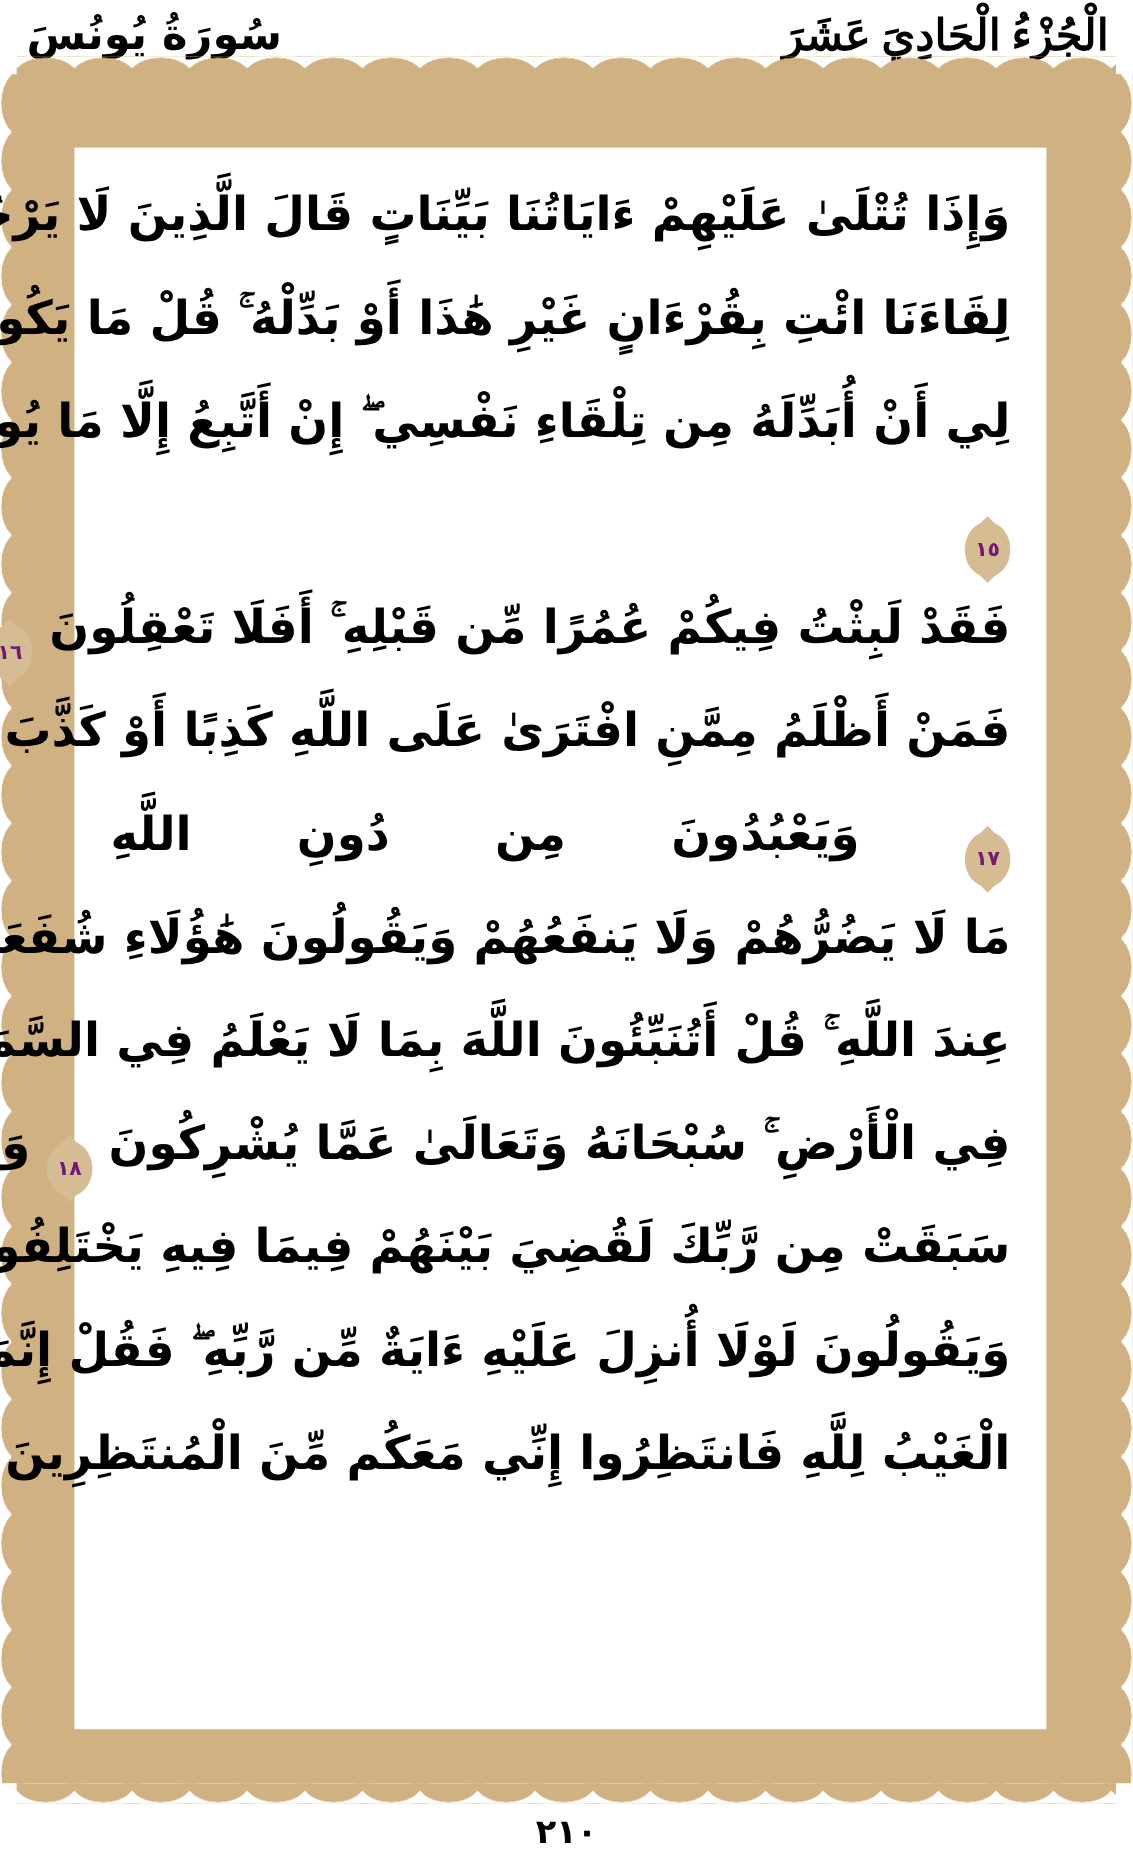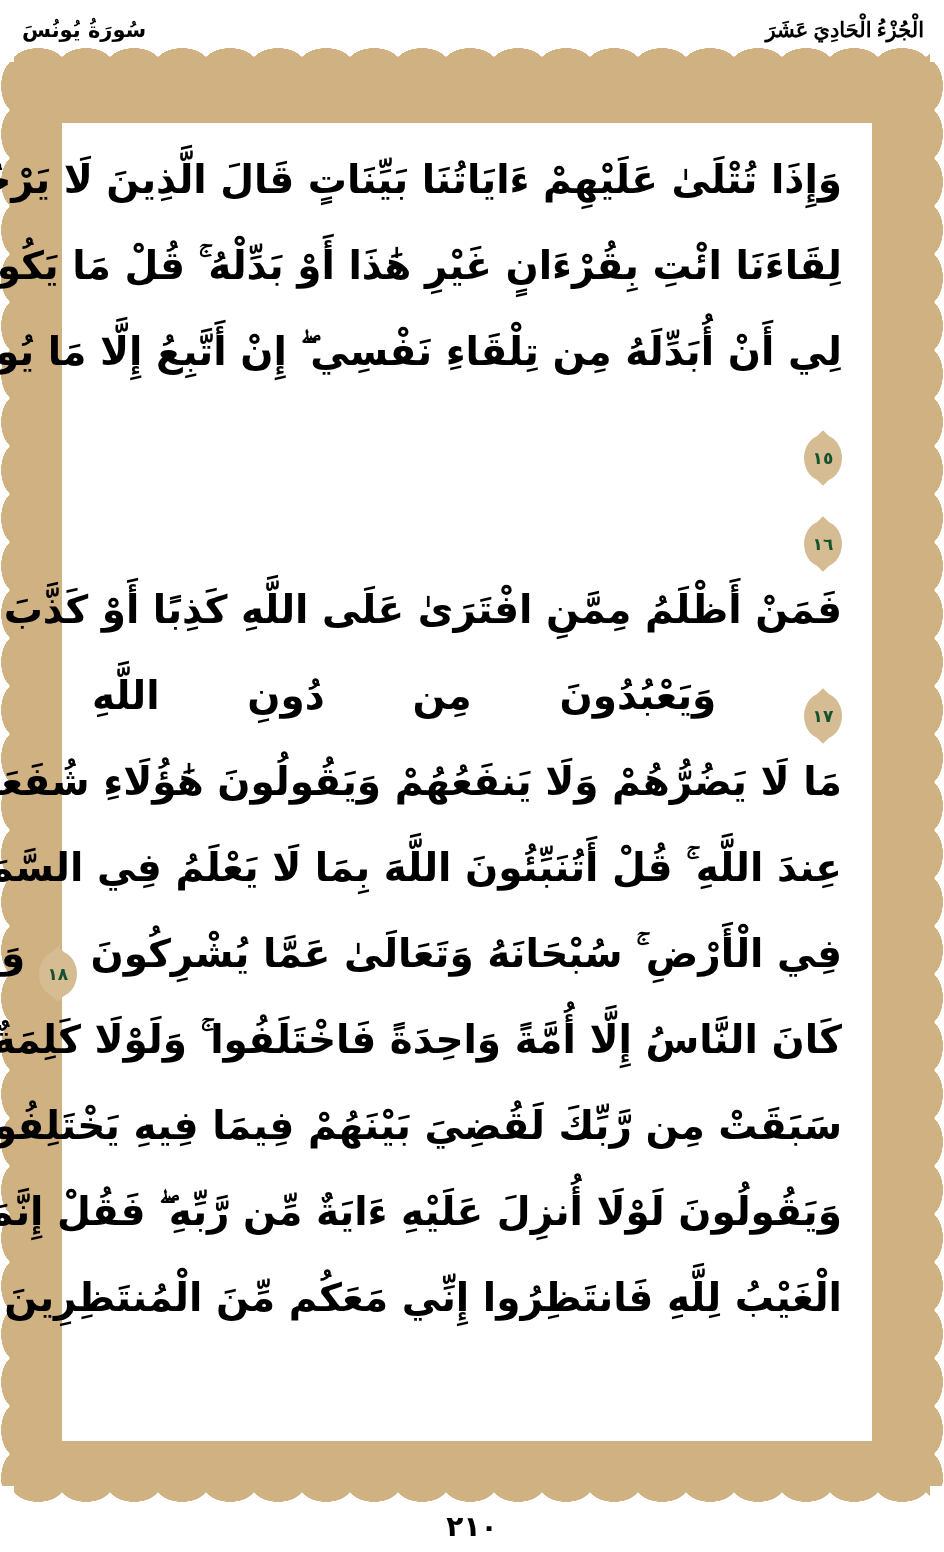--- a/index.html
+++ b/index.html
@@ -17,21 +17,21 @@
     font-family: "DejaVu Sans", sans-serif;
     color: var(--ink);
   }
 
   
   .hdr {
     position: absolute;
     top: 2px;
     height: 58px;
     line-height: 56px;
-    font-size: 21px;
+    font-size: 36px;
     font-weight: bold;
     direction: rtl;
     white-space: nowrap;
   }
   .hdr-right { right: 20px; font-family: Liberation Serif, serif; }
   .hdr-left  { left: 22px; }
 
   
   .band {
     position: absolute;
@@ -106,21 +106,21 @@
     background: var(--marker);
     transform: translateX(-50%) rotate(45deg);
   }
   .ayah-marker::before { top: -3px; }
   .ayah-marker::after  { bottom: -3px; }
   .ayah-num {
     display: block;
     line-height: 46px;
     font-size: 17px;
     font-weight: bold;
-    color: #14532d;
+    color: #701a75;
     text-align: center;
     text-align-last: center;
     letter-spacing: 0;
   }
 
   
   .page-num {
     position: absolute;
     left: 0; right: 0; top: 1502px;
     height: 50px; line-height: 50px;
@@ -144,27 +144,26 @@
   <div class="sc sc-left"></div>
   <div class="sc sc-right"></div>
 
   <div class="band">
     <div class="band-inner">
       <div class="quran" dir="rtl">
           <div class="line" dir="rtl"><span class="txt">وَإِذَا تُتْلَىٰ عَلَيْهِمْ ءَايَاتُنَا بَيِّنَاتٍ قَالَ الَّذِينَ لَا يَرْجُونَ</span></div>
           <div class="line" dir="rtl"><span class="txt">لِقَاءَنَا ائْتِ بِقُرْءَانٍ غَيْرِ هَٰذَا أَوْ بَدِّلْهُ ۚ قُلْ مَا يَكُونُ</span></div>
           <div class="line" dir="rtl"><span class="txt">لِي أَنْ أُبَدِّلَهُ مِن تِلْقَاءِ نَفْسِي ۖ إِنْ أَتَّبِعُ إِلَّا مَا يُوحَىٰ إِلَيَّ ۖ</span></div>
           <div class="line" dir="rtl"> <span class="ayah-marker"><span class="ayah-num">١٥</span></span> </div>
-          <div class="line" dir="rtl"> <span class="ayah-marker"><span class="ayah-num">١٦</span></span></div>
+          <div class="line" dir="rtl"><span class="txt">فَقَدْ لَبِثْتُ فِيكُمْ عُمُرًا مِّن قَبْلِهِ ۚ أَفَلَا تَعْقِلُونَ</span> <span class="ayah-marker"><span class="ayah-num">١٦</span></span></div>
           <div class="line" dir="rtl"><span class="txt">فَمَنْ أَظْلَمُ مِمَّنِ افْتَرَىٰ عَلَى اللَّهِ كَذِبًا أَوْ كَذَّبَ بِآيَاتِهِ ۚ</span></div>
           <div class="line" dir="rtl"> <span class="ayah-marker"><span class="ayah-num">١٧</span></span> <span class="txt">وَيَعْبُدُونَ مِن دُونِ اللَّهِ</span></div>
           <div class="line" dir="rtl"><span class="txt">مَا لَا يَضُرُّهُمْ وَلَا يَنفَعُهُمْ وَيَقُولُونَ هَٰؤُلَاءِ شُفَعَاؤُنَا</span></div>
           <div class="line" dir="rtl"><span class="txt">عِندَ اللَّهِ ۚ قُلْ أَتُنَبِّئُونَ اللَّهَ بِمَا لَا يَعْلَمُ فِي السَّمَاوَاتِ وَلَا</span></div>
           <div class="line" dir="rtl"><span class="txt">فِي الْأَرْضِ ۚ سُبْحَانَهُ وَتَعَالَىٰ عَمَّا يُشْرِكُونَ</span> <span class="ayah-marker"><span class="ayah-num">١٨</span></span> <span class="txt">وَمَا</span></div>
-          <div class="line" dir="rtl"><span class="txt">كَانَ النَّاسُ إِلَّا أُمَّةً وَاحِدَةً فَاخْتَلَفُوا ۚ وَلَوْلَا كَلِمَةٌ</span></div>
           <div class="line" dir="rtl"><span class="txt">سَبَقَتْ مِن رَّبِّكَ لَقُضِيَ بَيْنَهُمْ فِيمَا فِيهِ يَخْتَلِفُونَ</span> </div>
           <div class="line" dir="rtl"><span class="txt">وَيَقُولُونَ لَوْلَا أُنزِلَ عَلَيْهِ ءَايَةٌ مِّن رَّبِّهِ ۖ فَقُلْ إِنَّمَا</span></div>
           <div class="line" dir="rtl"><span class="txt">الْغَيْبُ لِلَّهِ فَانتَظِرُوا إِنِّي مَعَكُم مِّنَ الْمُنتَظِرِينَ</span> </div>
         </div>
     </div>
   </div>
 
   <div class="page-num">٢١٠</div>
 
 </div>

